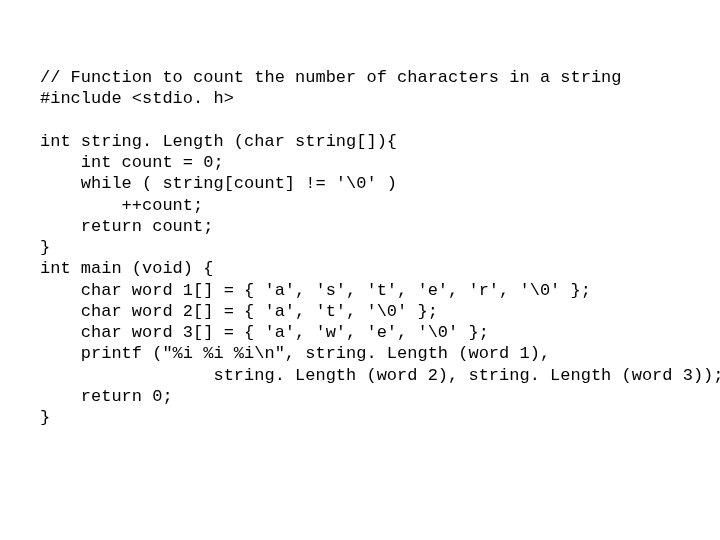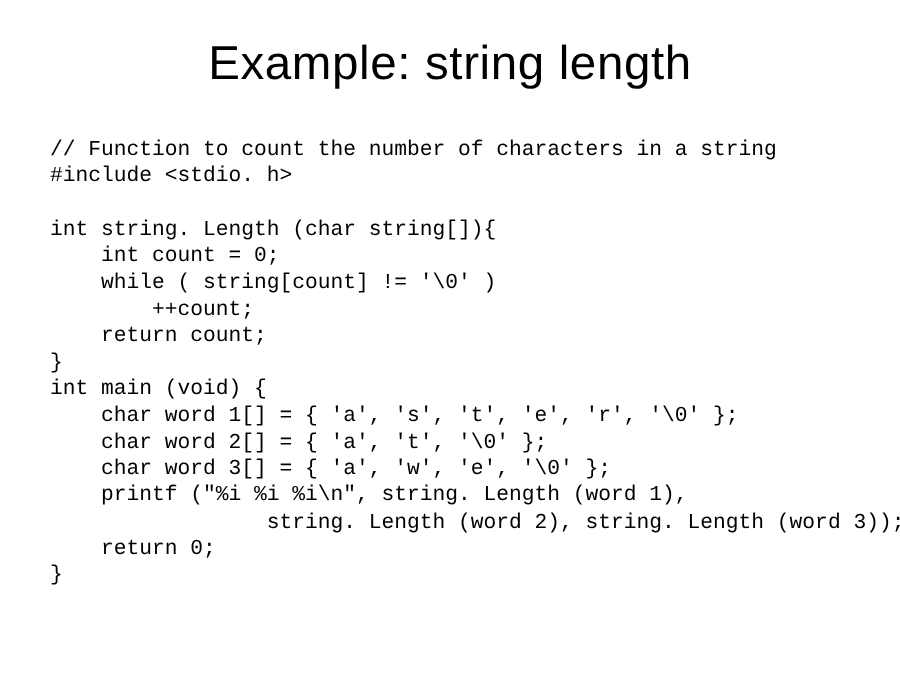--- a/index.html
+++ b/index.html
@@ -30,21 +30,20 @@
     font-size: 17px;
     line-height: 1.25;
     white-space: pre;
     margin-top: 37px;
   }
 </style>
 </head>
 <body>
 
 <div class="slide">
-  <h1 class="title">Example: string length</h1>
   <div class="code">// Function to count the number of characters in a string
 #include &lt;stdio. h&gt;
 
 int string. Length (char string[]){
     int count = 0;
     while ( string[count] != '\0' )
         ++count;
     return count;
 }
 int main (void) {

